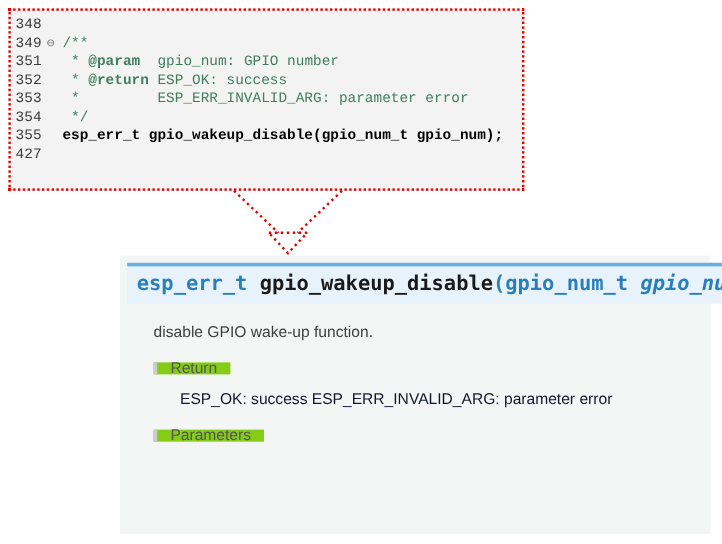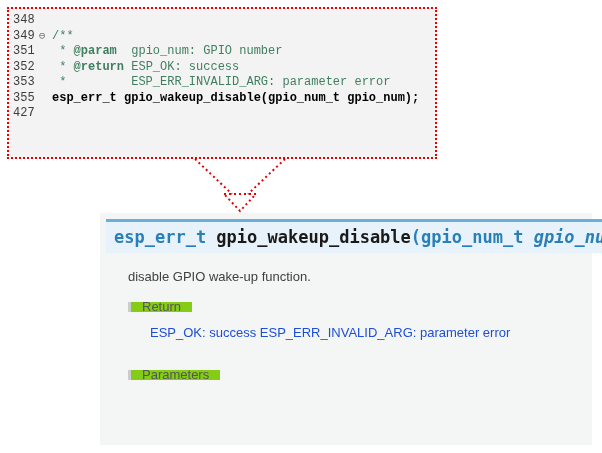--- a/index.html
+++ b/index.html
@@ -58,21 +58,21 @@
   .rubric {
     display:inline-block;
     background:#84cc16;
     border-left:3px solid #cccccc;
     color:#555555;
     font-weight:normal;
     padding:5px 11px;
     margin:18px 0 0 22px;
   }
   .rubric-row { line-height:0; }
-  .ret-text { margin:13px 0 12px 44px; color:#1d4ed8; }
+  .ret-text { margin:13px 0 0 44px; color:#0f172a; }
   .params { margin:14px 0 0 52px; padding-left:16px; list-style:disc; color:#404040; }
   .params li { line-height:1.5; }
   .chip {
     font-family:"DejaVu Sans Mono","Liberation Mono",monospace;
     font-size:11px;
     font-weight:bold;
     color:#e74c3c;
     background:#ffffff;
     border:1px solid #e1e4e5;
     padding:1px 5px 2px 5px;
@@ -82,20 +82,21 @@
 </style>
 </head>
 <body>
 
 <div class="code-box">
   <div class="cl"><span class="ln">348</span><span class="fold"></span><span class="cm"></span></div>
   <div class="cl"><span class="ln">349</span><span class="fold">⊖</span><span class="cm">/**</span></div>
   <div class="cl"><span class="ln">351</span><span class="fold"></span><span class="cm"> * </span><span class="tag">@param</span><span class="cm">  gpio_num: GPIO number</span></div>
   <div class="cl"><span class="ln">352</span><span class="fold"></span><span class="cm"> * </span><span class="tag">@return</span><span class="cm"> ESP_OK: success</span></div>
   <div class="cl"><span class="ln">353</span><span class="fold"></span><span class="cm"> *</span><span class="cm">         ESP_ERR_INVALID_ARG: parameter error</span></div>
+  <div class="cl"><span class="ln">354</span><span class="fold"></span><span class="cm"> */</span></div>
   <div class="cl"><span class="ln">355</span><span class="fold"></span><span class="decl">esp_err_t gpio_wakeup_disable(gpio_num_t gpio_num);</span></div>
   <div class="cl"><span class="ln">427</span><span class="fold"></span><span class="cm"></span></div>
 </div>
 
 <svg class="arrow" width="120" height="58" viewBox="0 0 120 58">
   <line x1="15" y1="2" x2="52" y2="37" stroke="#e60000" stroke-width="2" stroke-dasharray="2,3"></line>
   <line x1="105" y1="2" x2="68" y2="37" stroke="#e60000" stroke-width="2" stroke-dasharray="2,3"></line>
   <polygon points="44,37 76,37 60,54" fill="none" stroke="#e60000" stroke-width="2" stroke-dasharray="2,3"></polygon>
 </svg>
 

